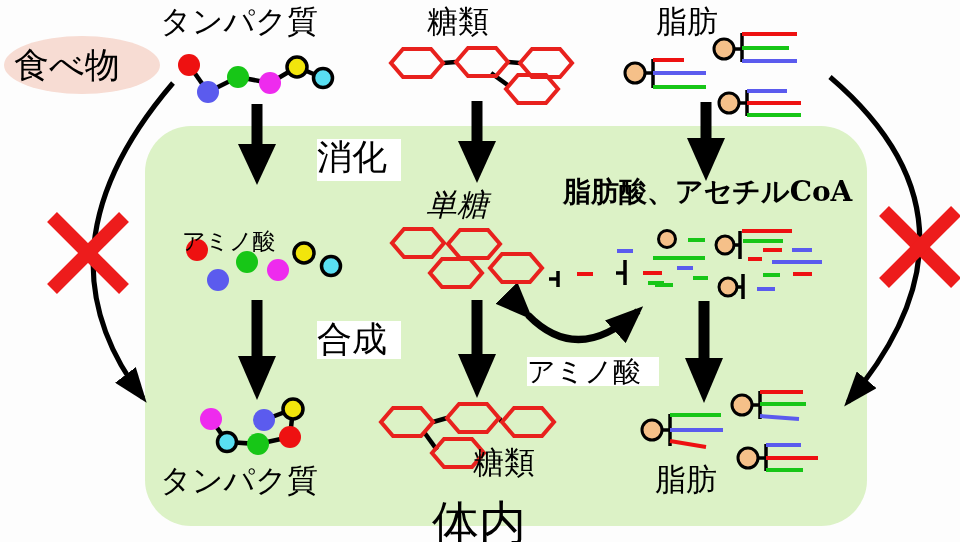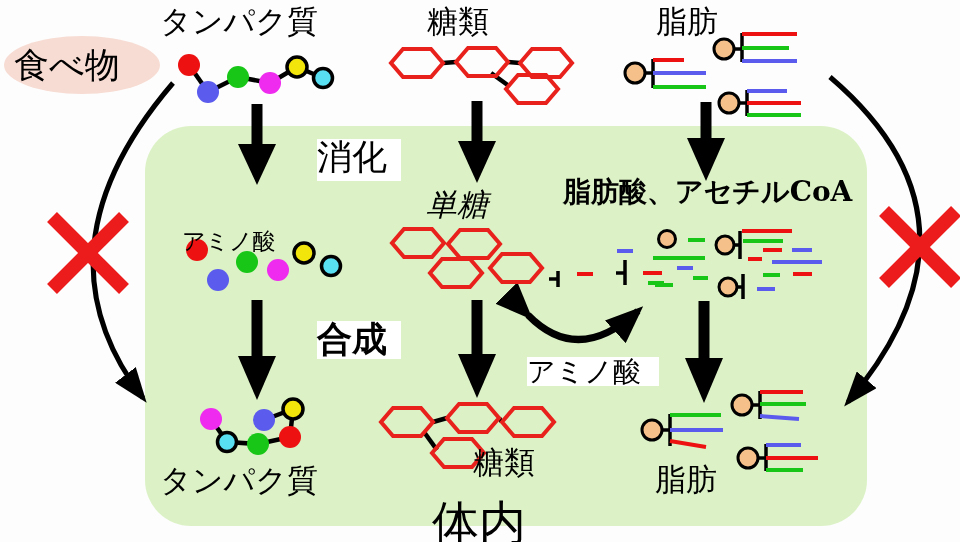--- a/index.html
+++ b/index.html
@@ -244,21 +244,21 @@
 </svg>
 
   <div style="position:absolute;left:4px;top:36px;width:156px;height:58px;background:var(--bubble-pink);border-radius:50%;"></div>
   <div class="label" style="left:14px;top:47px;width:136px;font-size:35px;">食べ物</div>
 
   <div class="label" style="left:160px;top:5px;width:200px;font-size:31px;">タンパク質</div>
   <div class="label" style="left:427px;top:5px;width:100px;font-size:31px;">糖類</div>
   <div class="label" style="left:656px;top:5px;width:100px;font-size:31px;">脂肪</div>
 
   <div class="label wbg" style="left:317px;top:139px;width:84px;height:42px;font-size:35px;">消化</div>
-  <div class="label wbg" style="left:317px;top:321px;width:84px;height:38px;font-size:35px;font-weight:bold;">合成</div>
+  <div class="label wbg" style="left:317px;top:321px;width:84px;height:38px;font-size:35px;">合成</div>
   <div class="label wbg" style="left:527px;top:357px;width:132px;font-size:28px;">アミノ酸</div>
 
   <div class="label" style="left:182px;top:189px;width:160px;font-size:23px;margin-top:40px;">アミノ酸</div>
   <div class="label" style="left:426px;top:188px;width:100px;font-size:31px;font-style:italic;">単糖</div>
   <div class="label" style="left:563px;top:177px;width:298px;font-size:28px;font-weight:bold;">脂肪酸、アセチルCoA</div>
 
   <div class="label" style="left:160px;top:464px;width:200px;font-size:31px;">タンパク質</div>
   <div class="label" style="left:473px;top:446px;width:100px;font-size:31px;">糖類</div>
   <div class="label" style="left:655px;top:463px;width:100px;font-size:31px;">脂肪</div>
 

